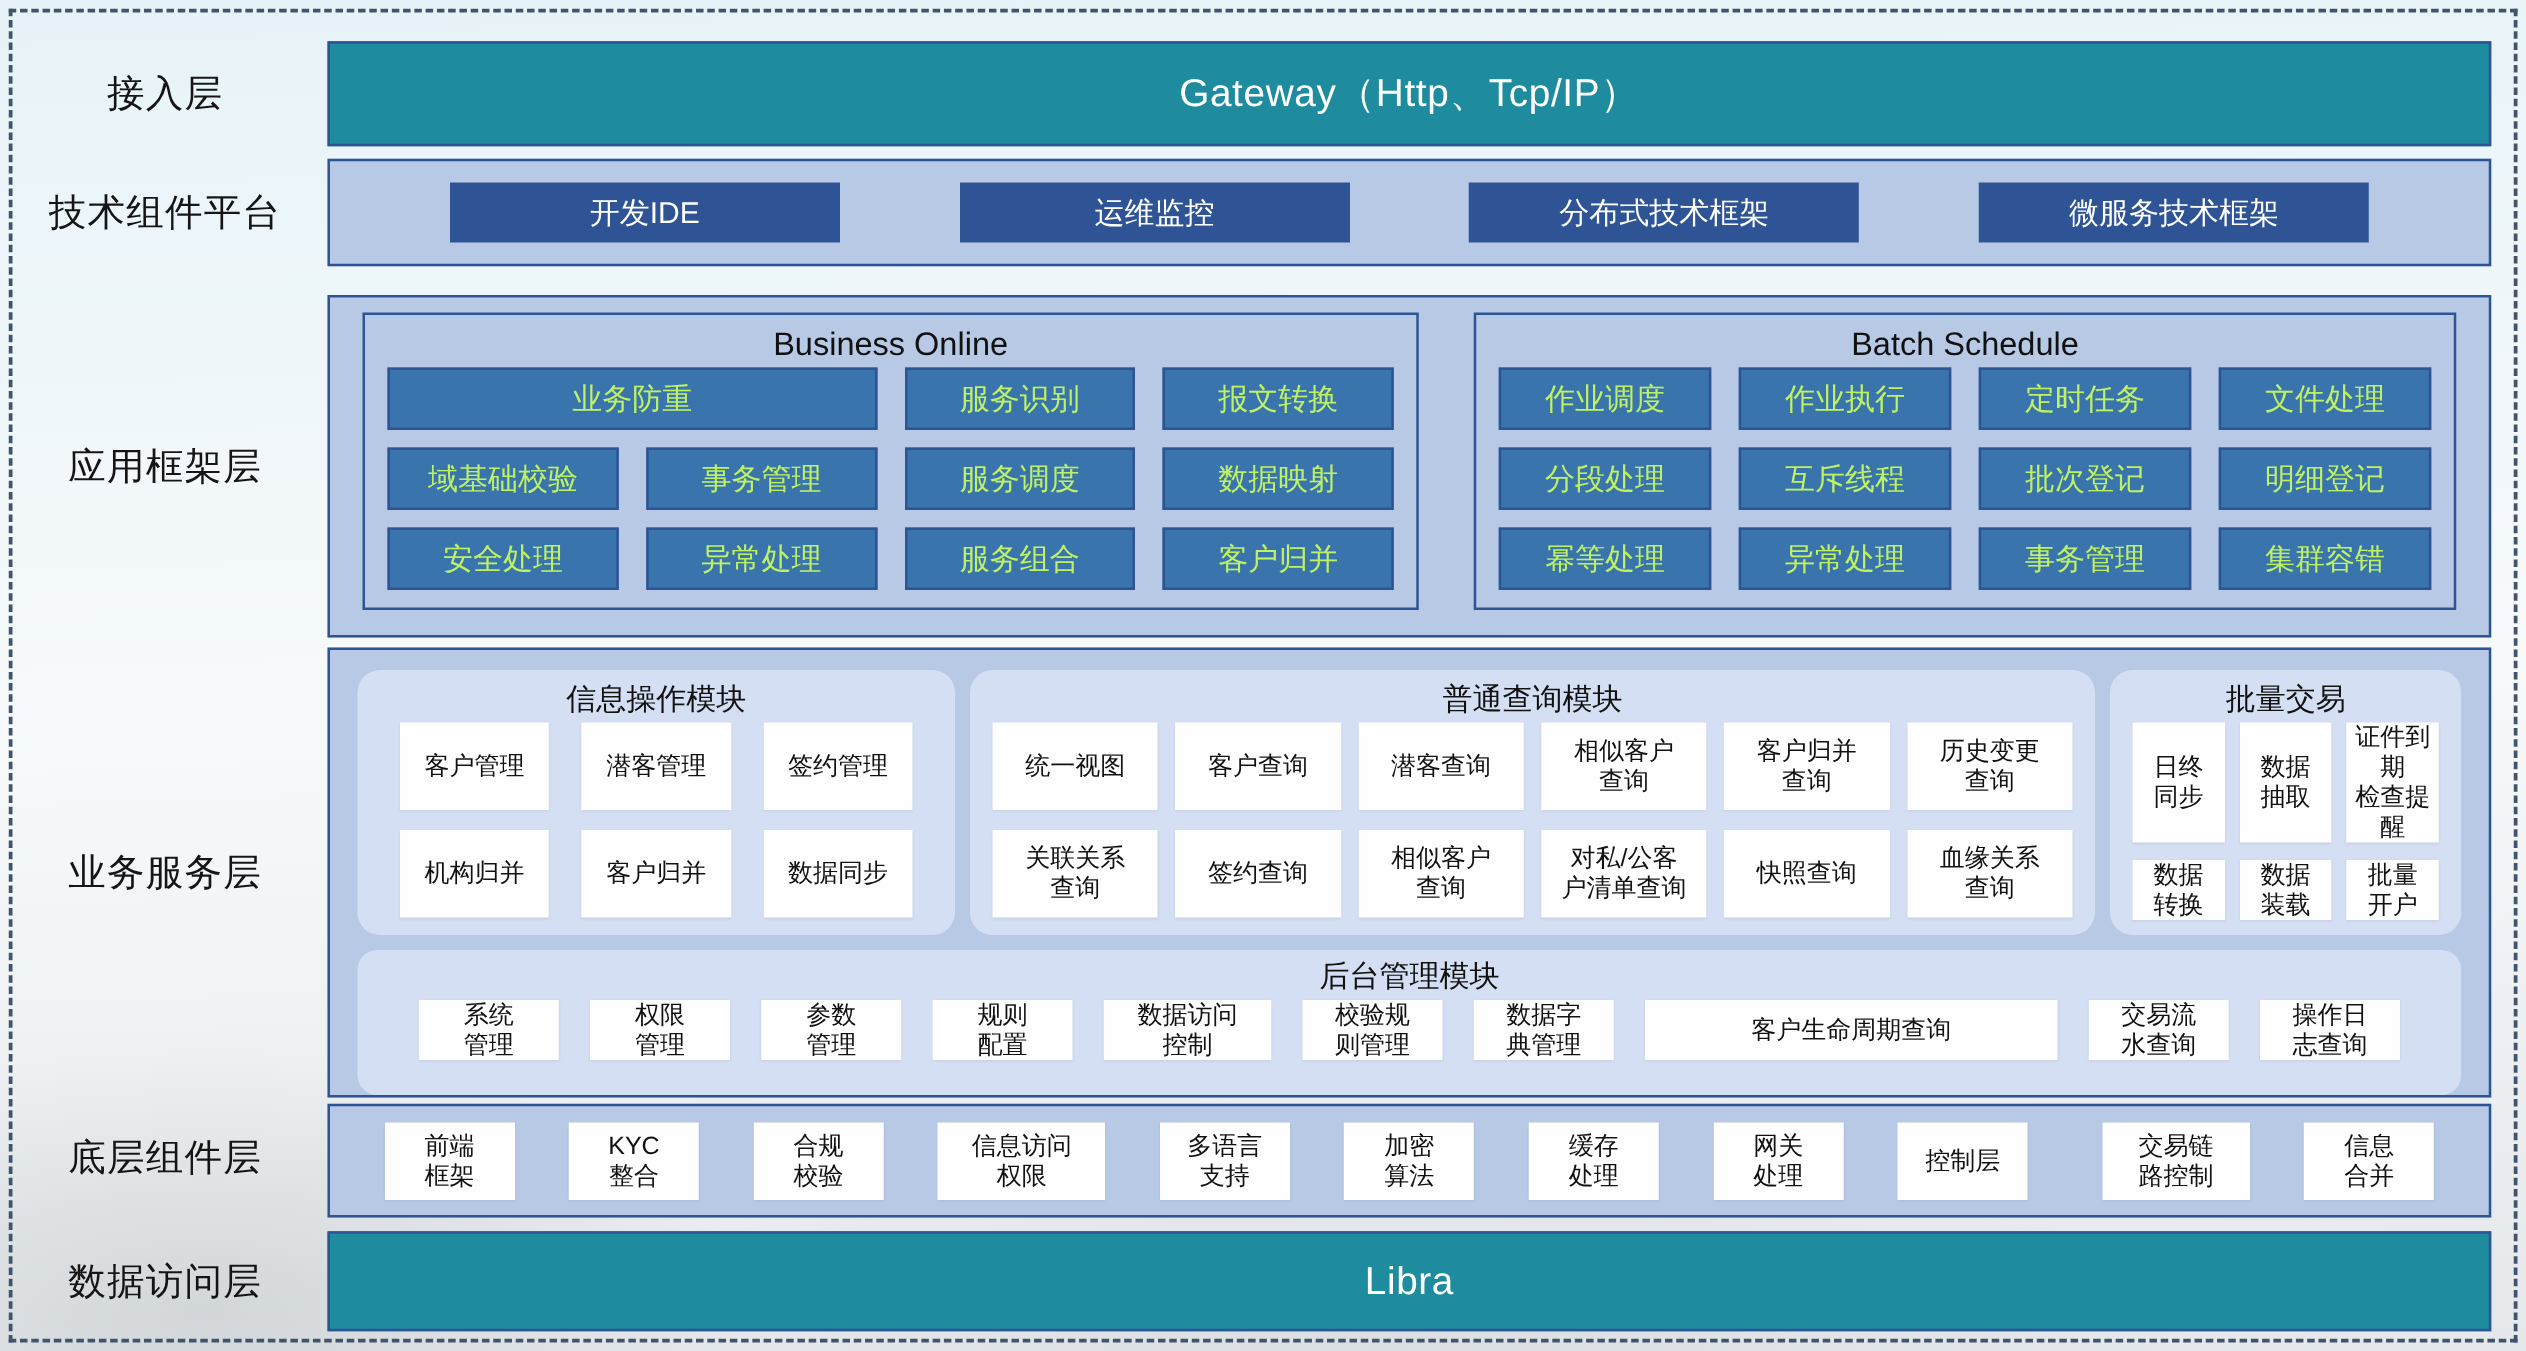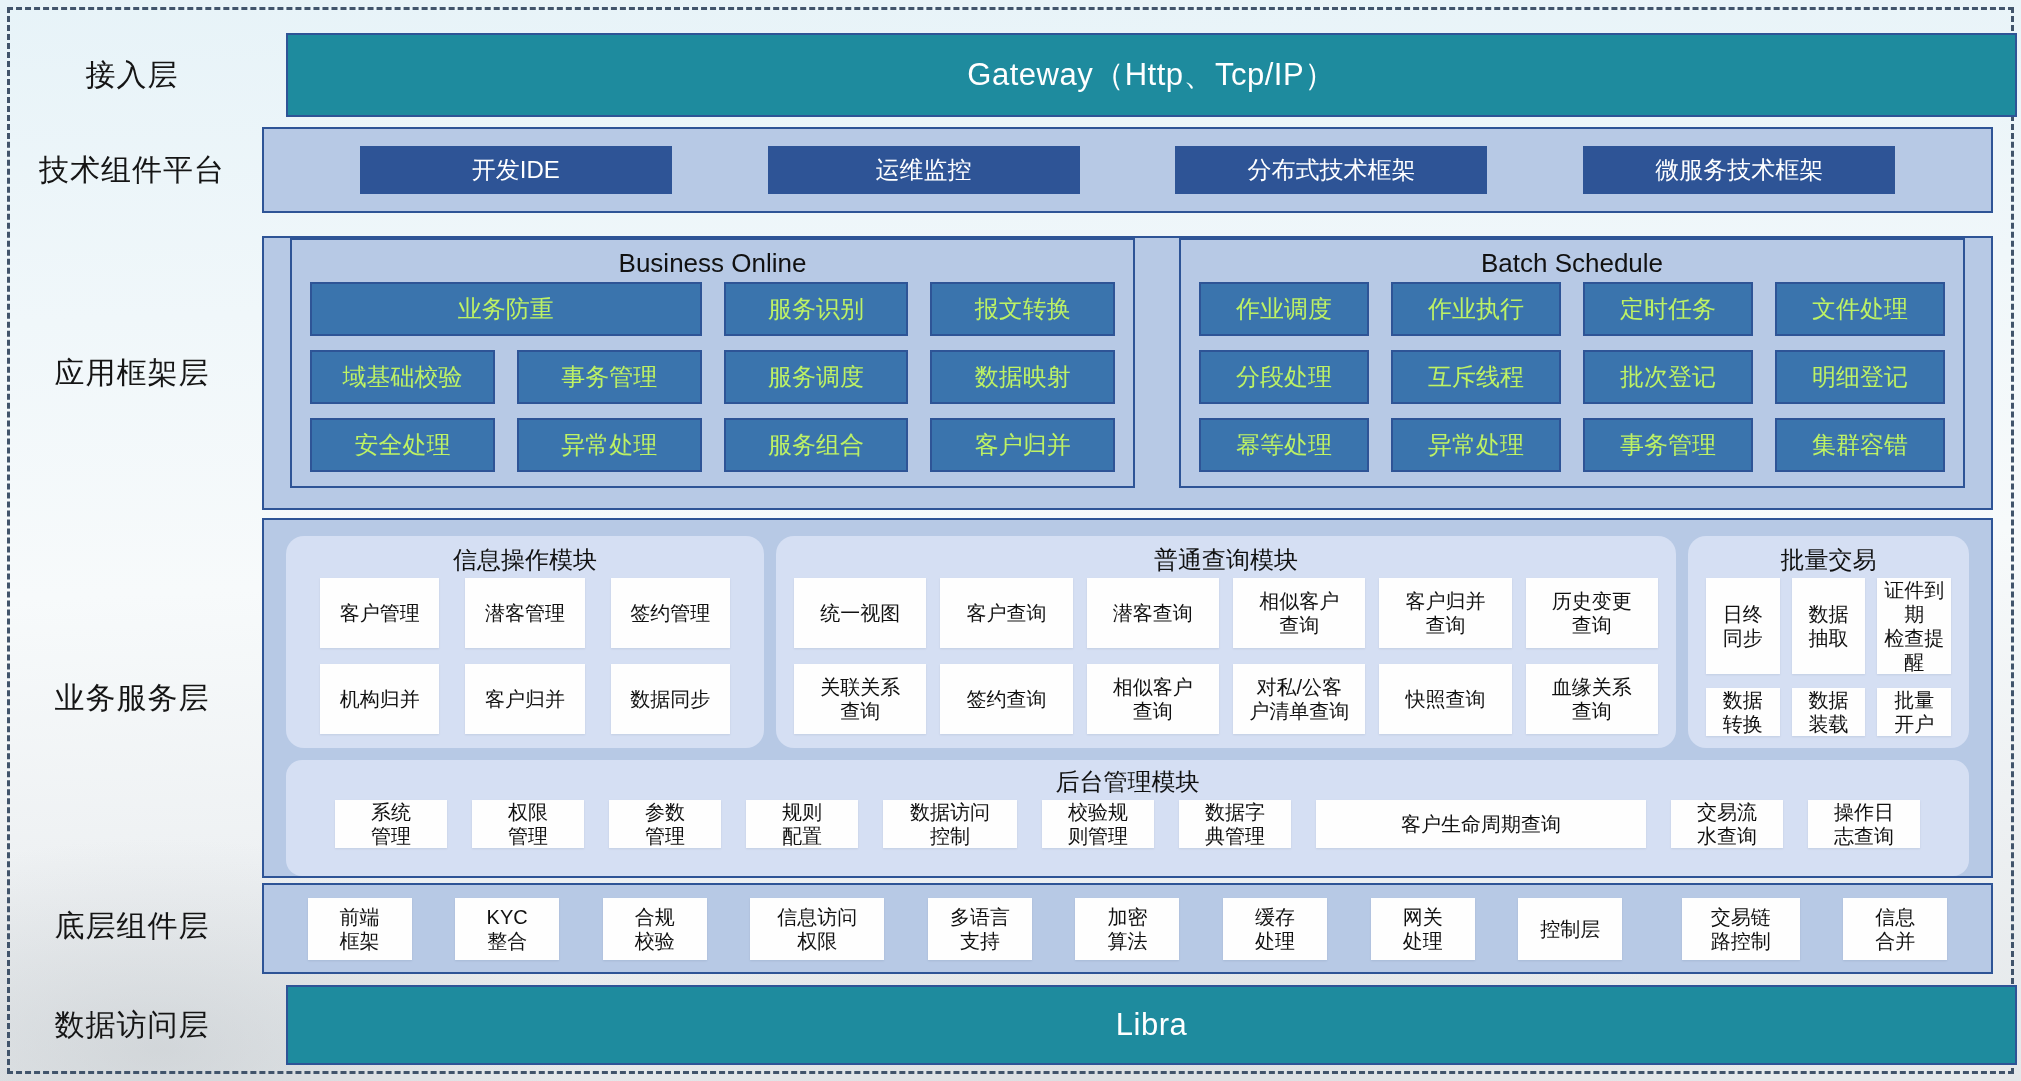--- a/index.html
+++ b/index.html
@@ -9,25 +9,25 @@
     background:
       radial-gradient(620px 300px at 8% 97%, rgba(170,176,182,.35), rgba(170,176,182,0) 70%),
       radial-gradient(900px 260px at 55% 100%, rgba(190,196,200,.28), rgba(190,196,200,0) 72%),
       linear-gradient(178deg,#e7f3f8 0%,#f0f7fa 28%,#f7fafb 52%,#edf0f2 78%,#e4e8ea 100%);
   }
   .frame{position:absolute;left:7px;top:7px;right:7px;bottom:7px;border:3px dashed #41546b;pointer-events:none;}
   .lbl{position:absolute;left:12px;width:240px;display:flex;align-items:center;justify-content:center;
        font-size:30px;color:#151515;letter-spacing:1px;white-space:nowrap;}
   .band{position:absolute;left:262px;width:1731px;border:2px solid #2e5496;}
   .teal{background:#1e8b9e;display:flex;align-items:center;justify-content:center;
-        color:#fff;font-size:31px;letter-spacing:.5px;margin-left:24px;}
+        color:#fff;font-size:31px;letter-spacing:.5px;}
   .bluefill{background:#b7c9e5;}
   .navy-btn{background:#2e5496;color:#fff;font-size:24px;display:flex;align-items:center;justify-content:center;
             width:312px;height:48px;}
-  .fw-wrap{display:flex;gap:44px;padding:0 26px 20px 26px;}
+  .fw-wrap{display:flex;gap:44px;padding:12px 26px 20px 26px;}
   .fw-panel{border:2px solid #2e5496;display:flex;flex-direction:column;padding:4px 18px 14px 18px;}
   .fw-title{text-align:center;font-size:26px;color:#111;height:38px;line-height:38px;flex:0 0 auto;}
   .fw-grid{display:grid;grid-template-columns:repeat(4,1fr);gap:14px 22px;flex:1;}
   .fw-btn{background:#3a74ad;border:2px solid #2e5496;color:#bef264;font-size:24px;
           display:flex;align-items:center;justify-content:center;}
   .span2{grid-column:span 2;}
   .svc{padding:16px 22px 10px 22px;display:flex;flex-direction:column;}
   .svc-top{display:flex;gap:12px;height:212px;flex:0 0 auto;}
   .svc-panel{background:#d5dff3;border-radius:18px;padding:6px 18px 14px 18px;display:flex;flex-direction:column;}
   .svc-title{text-align:center;font-size:24px;color:#111;height:36px;line-height:36px;flex:0 0 auto;}

